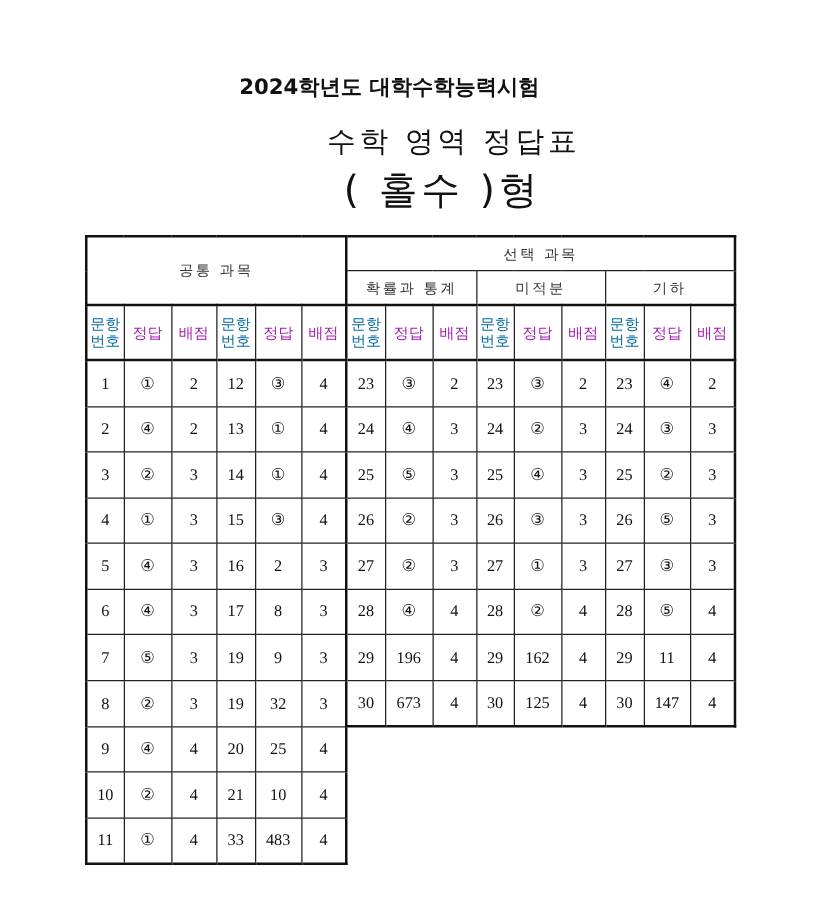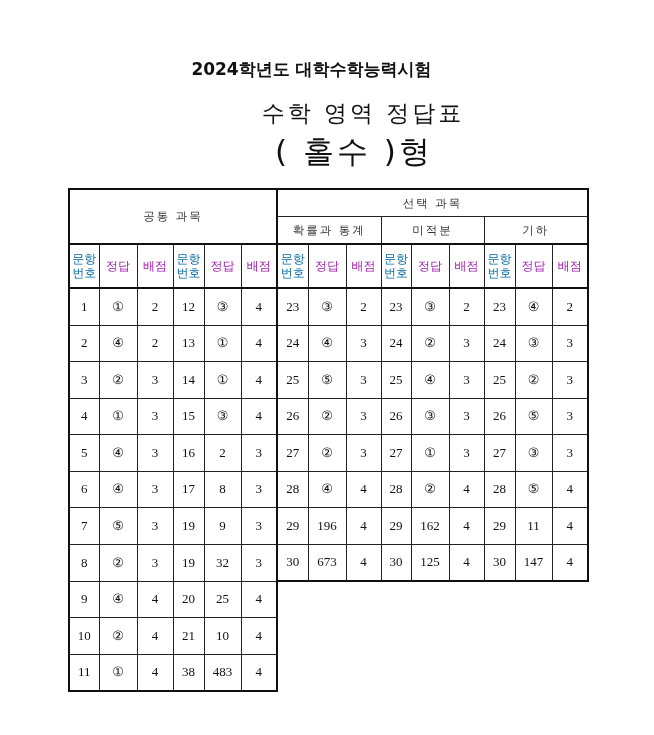--- a/index.html
+++ b/index.html
@@ -225,19 +225,19 @@
         <td class="">4</td>
         <td class="">21</td>
         <td class="">10</td>
         <td class="thick-r">4</td>
         <td colspan="9" class="empty"></td>
       </tr>
       <tr class="dr">
         <td class="thick-l thick-b">11</td>
         <td class="thick-b">①</td>
         <td class="thick-b">4</td>
-        <td class="thick-b">38</td>
+        <td class="thick-b">33</td>
         <td class="thick-b">483</td>
         <td class="thick-r thick-b">4</td>
         <td colspan="9" class="empty"></td>
       </tr>
     </tbody>
 </table>
 
 </body></html>

